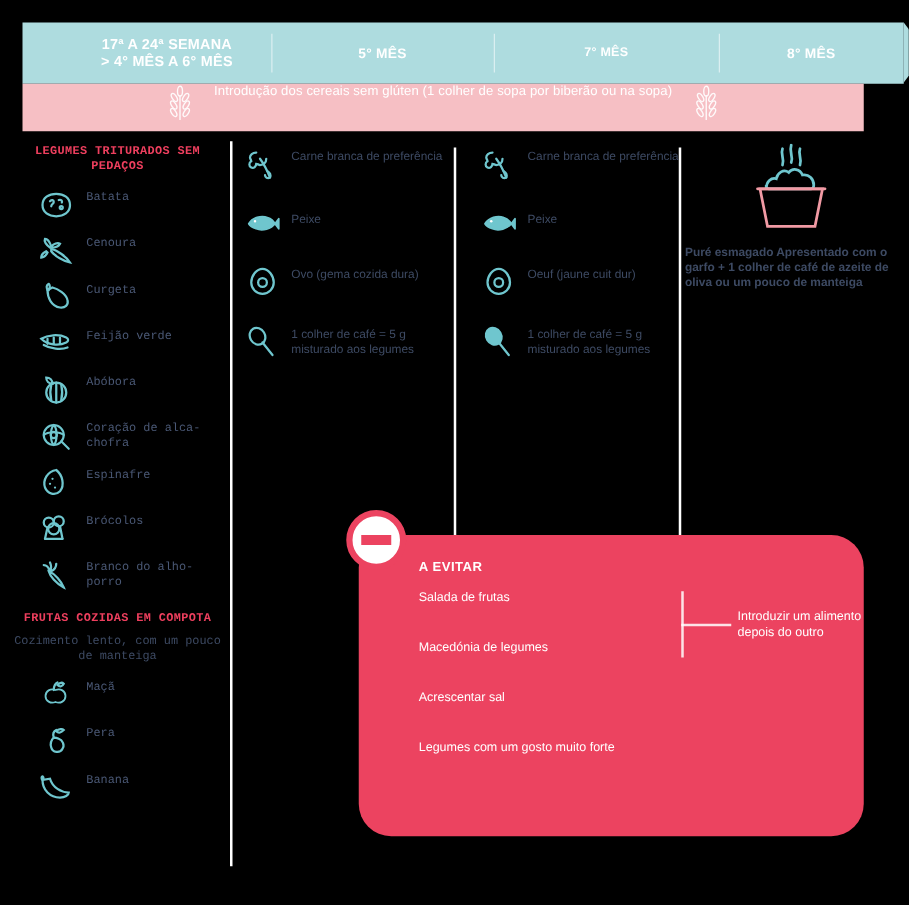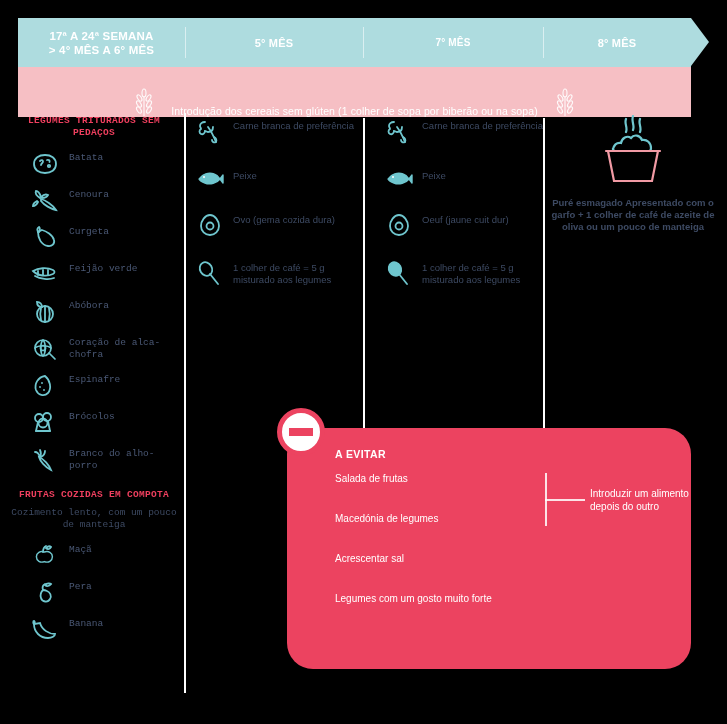--- a/index.html
+++ b/index.html
@@ -13,21 +13,21 @@
 
   
   .timeline {
     position: absolute; left: 18px; top: 18px;
     width: 691px; height: 49px;
     display: flex; align-items: stretch;
   }
   .tl-body {
     flex: 1 1 auto; height: 49px;
     background: #aedcdf;
-    display: flex; align-items: center;
+    display: flex; align-items: center; padding-left: 32px;
   }
   .tl-arrow {
     flex: 0 0 18px; height: 49px;
     background: linear-gradient(to bottom right, transparent 50%, transparent 50%);
     position: relative;
   }
   .tl-arrow::before {
     content: ""; position: absolute; left: 0; top: 0;
     width: 0; height: 0;
     border-top: 24.5px solid transparent;
@@ -46,23 +46,23 @@
   }
   .tl-c1 { width: 167px; font-size: 11.5px; line-height: 14px; }
   .tl-c1 .l2 { font-weight: bold; }
   .tl-c2 { width: 178px; font-size: 11px; }
   .tl-c3 { width: 180px; font-size: 10px; }
   .tl-c4 { width: 148px; font-size: 11px; }
 
   
   .cereal {
     position: absolute; left: 18px; top: 67px;
-    width: 673px; height: 50px;
+    width: 673px; height: 38px;
     background: #f6bfc4;
-    display: flex; align-items: flex-end; justify-content: center;
+    display: flex; align-items: flex-start; justify-content: center;
     gap: 14px;
   }
   .cereal-text {
     color: #ffffff; font-size: 10.5px; letter-spacing: .1px;
   }
   .wheat { width: 26px; height: 30px; opacity: .92; }
 
   
   .vdiv { position: absolute; width: 2px; background: #ffffff; }
   .vdiv-1 { left: 184px; top: 113px; height: 580px; }
@@ -92,21 +92,21 @@
   .item .lbl {
     color: #3d4a63; font-size: 9.5px; line-height: 11.5px;
   }
   .list1 .item { margin-top: 13px; padding-left: 22px; }
   .list1 .item .lbl { color: #4a5875; }
 
   .col2 .item, .col3 .item { margin-top: 22px; align-items: flex-start; }
   .col2 .item:first-child, .col3 .item:first-child { margin-top: 0; }
   .col2 .item .lbl, .col3 .item .lbl { padding-top: 2px; }
 
-  .col4-block { text-align: center; }
+  .col4-block { text-align: left; }
   .col4-cap {
     color: #3d4a63; font-size: 9.5px; line-height: 12px;
     margin-top: 10px; font-weight: bold;
   }
 
   
   .avoid {
     position: absolute; left: 287px; top: 428px;
     width: 404px; height: 241px;
     background: #ec4360;

